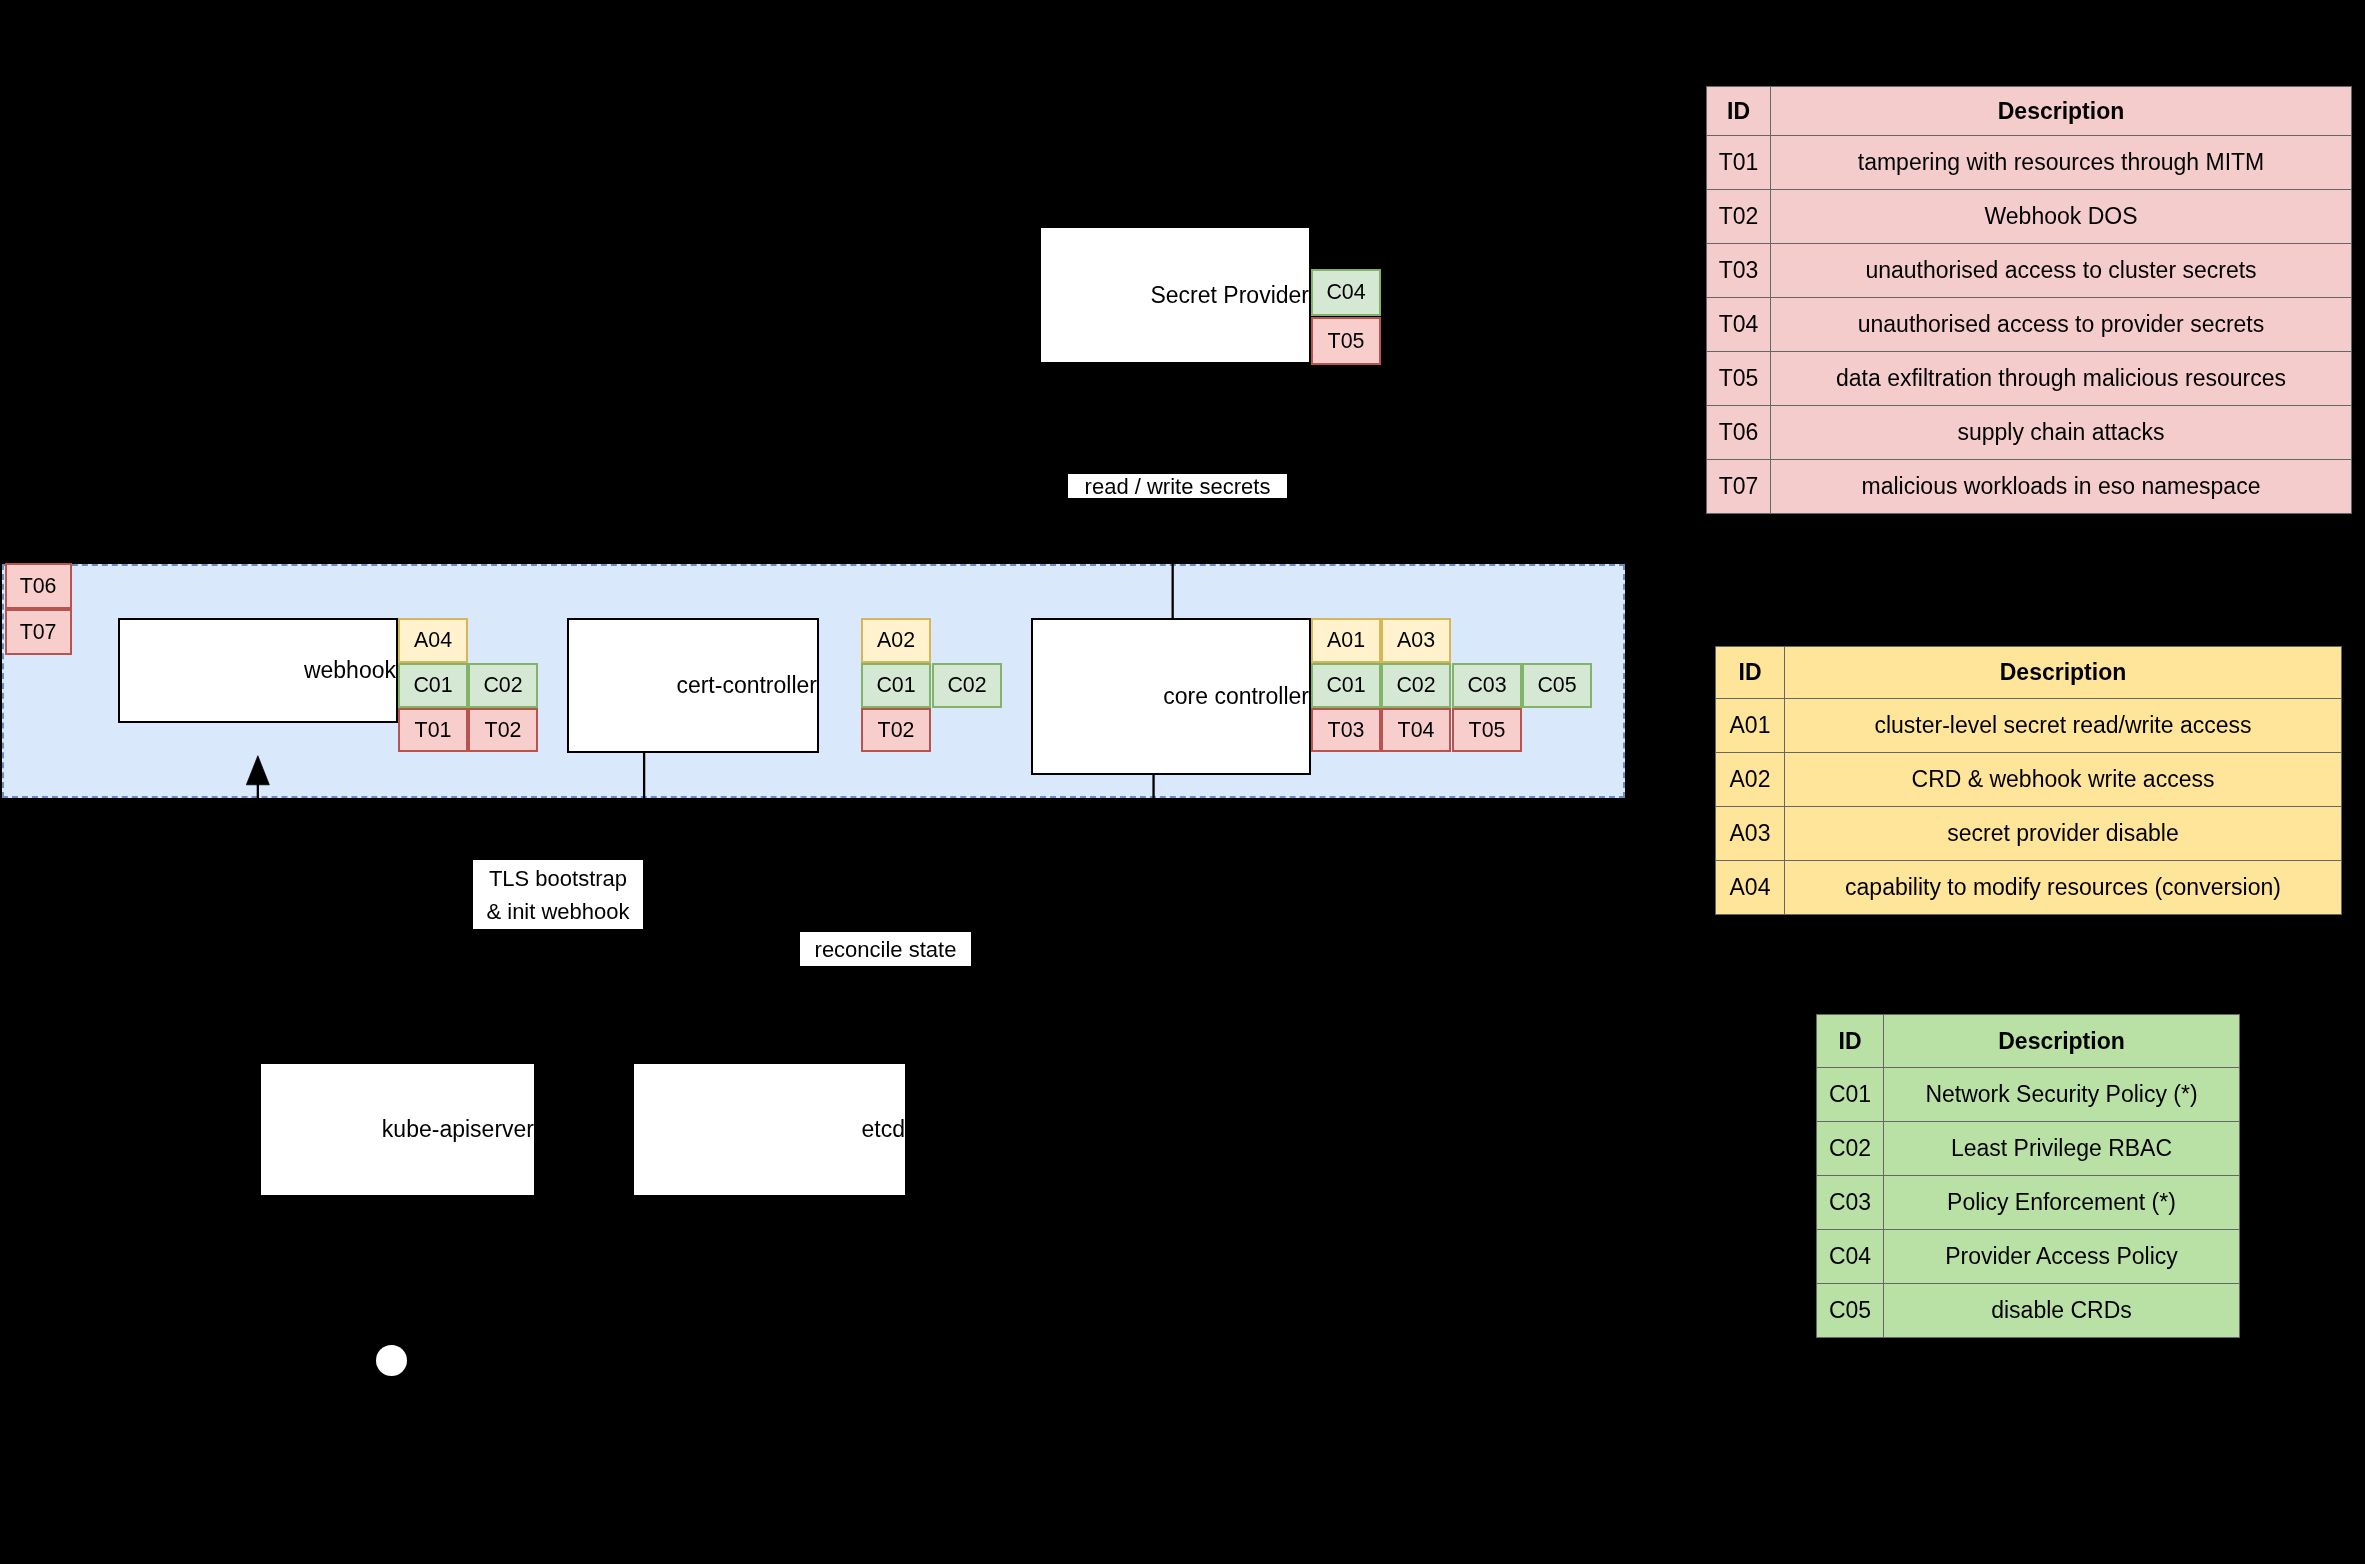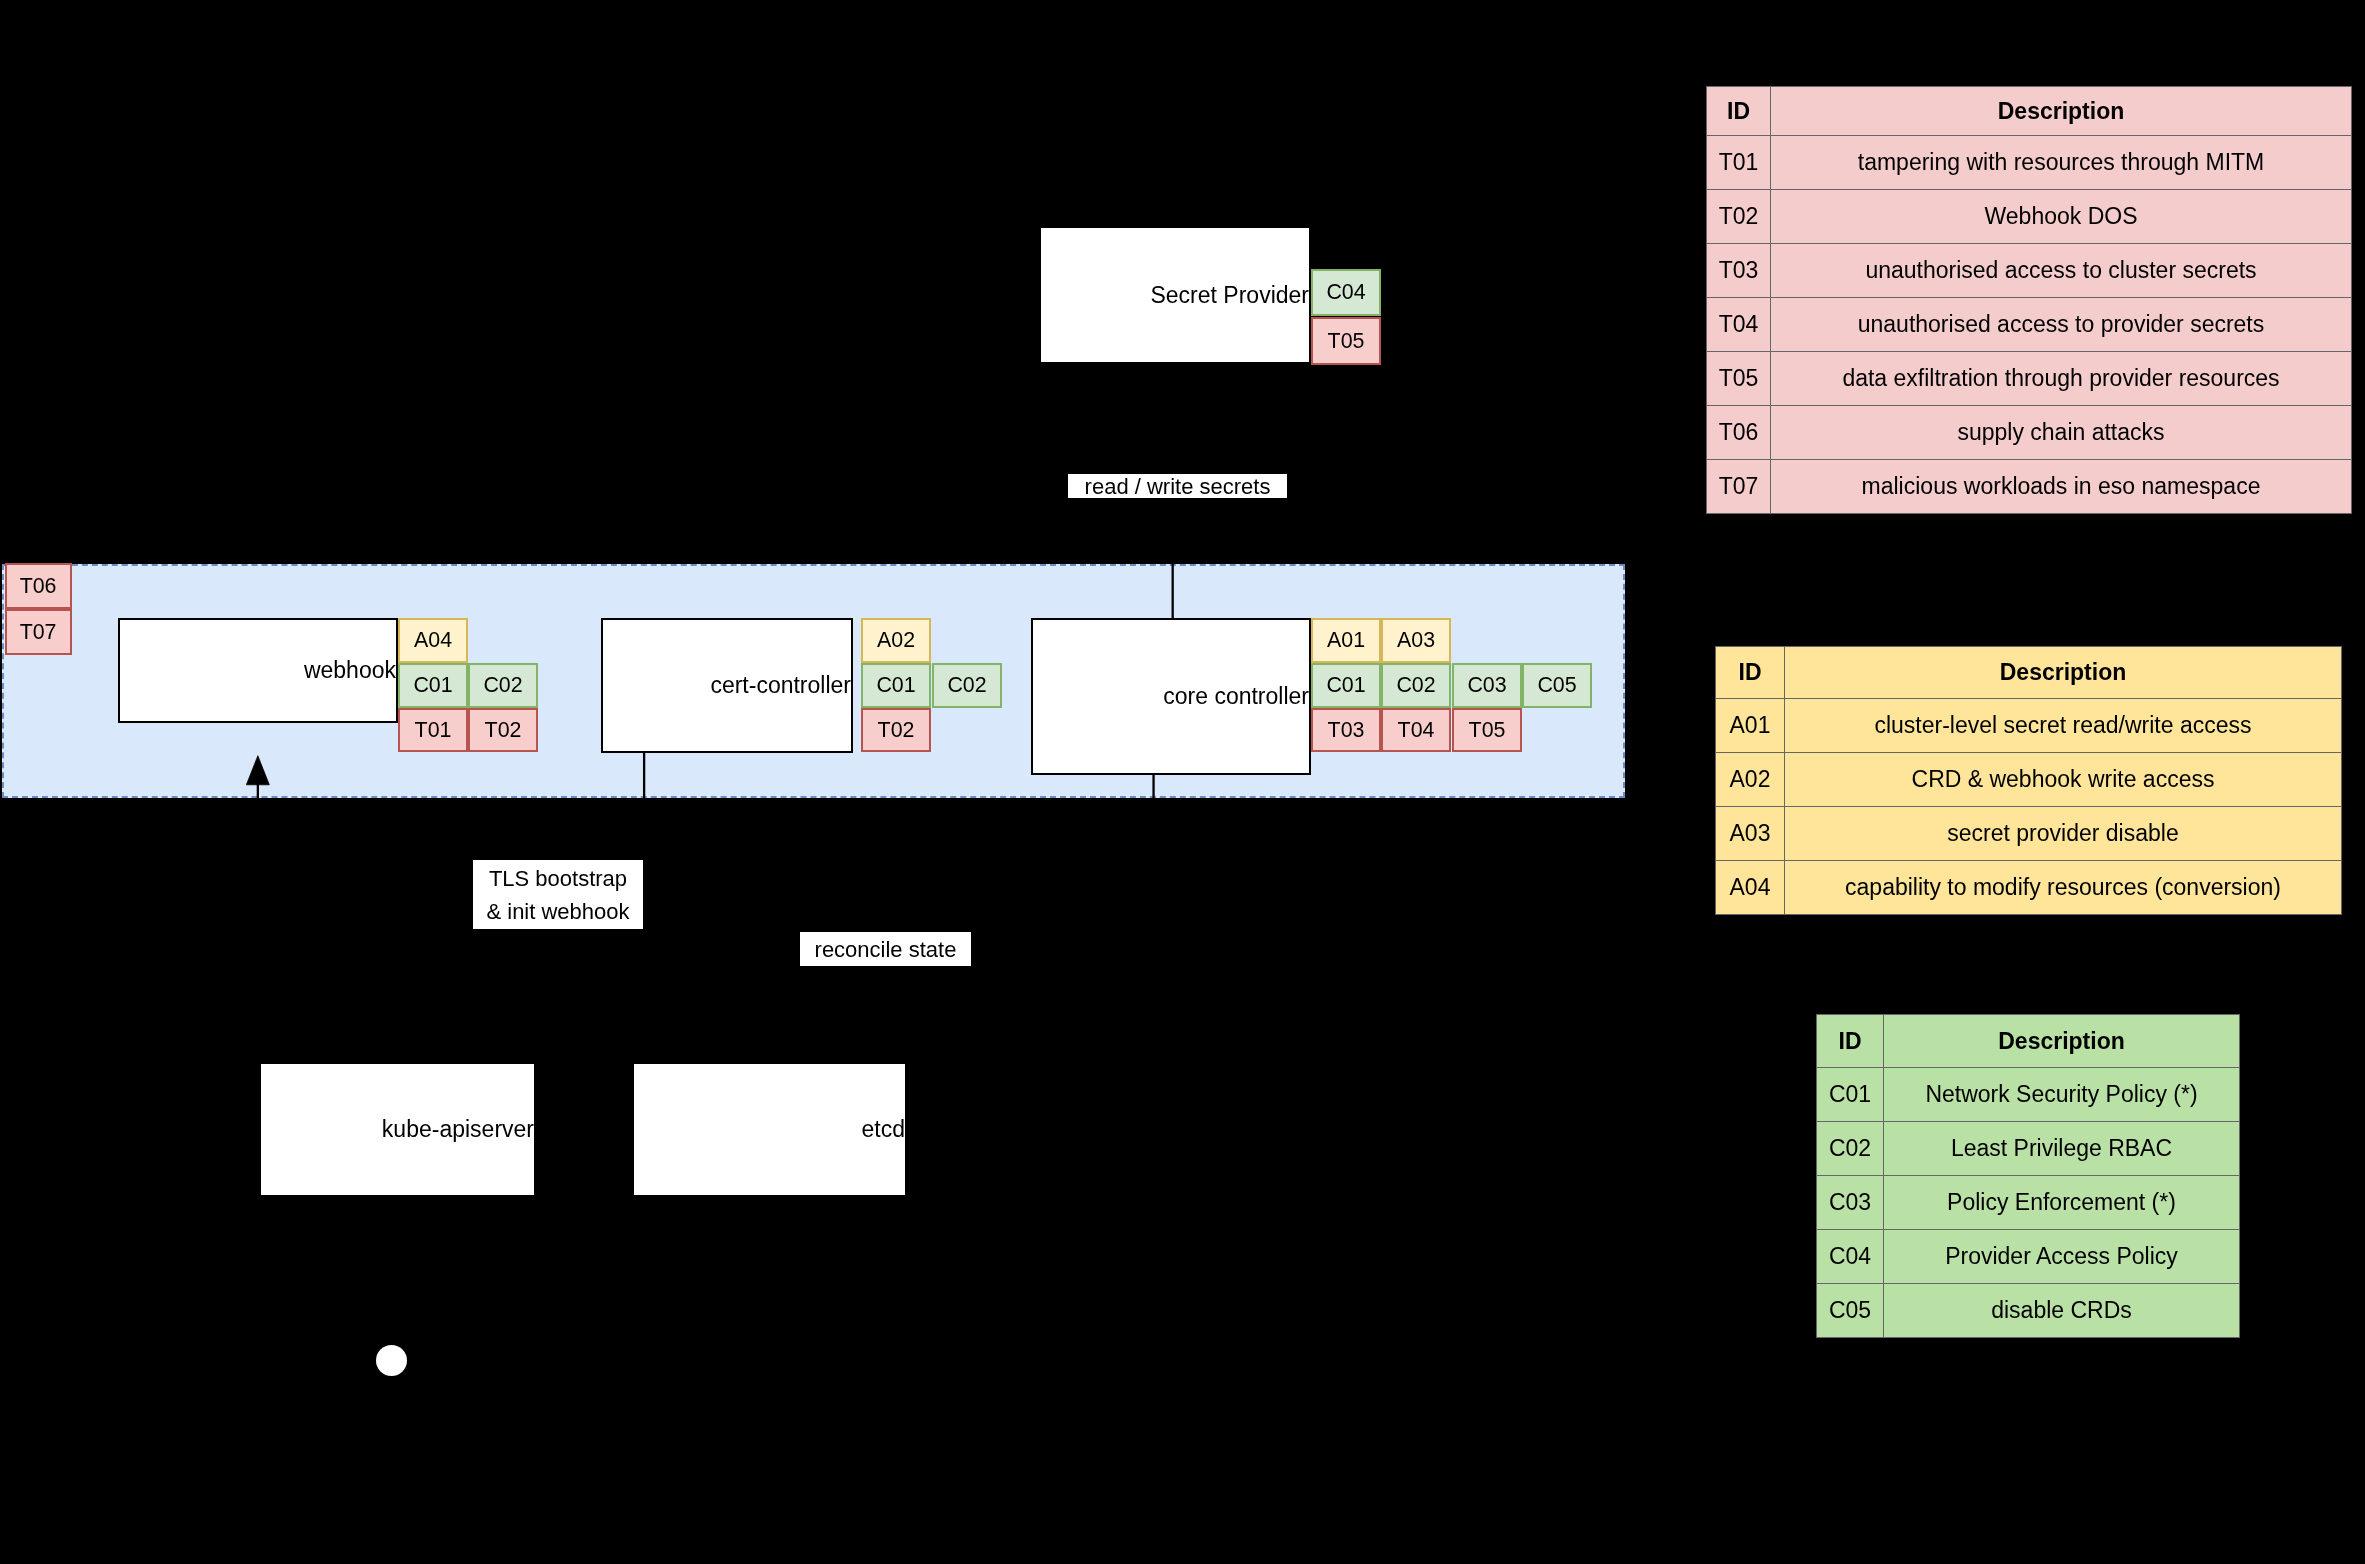--- a/index.html
+++ b/index.html
@@ -78,21 +78,21 @@
   <line class="edge" x1="842" y1="984" x2="842" y2="1388"></line>
   <polyline class="edge" points="1508,984 1508,1241 1006,1241 1006,1388"></polyline>
 </svg>
 
 <div class="node" style="left:1039px;top:226px;width:272px;height:138px">
   <span>Secret Provider</span>
 </div>
 <div class="node" style="left:118px;top:618px;width:280px;height:105px">
   <span>webhook</span>
 </div>
-<div class="node" style="left:601px;top:618px;width:252px;height:135px">
+<div class="node" style="left:567px;top:618px;width:252px;height:135px">
   <span>cert-controller</span>
 </div>
 <div class="node" style="left:1031px;top:618px;width:280px;height:157px">
   <span>core controller</span>
 </div>
 <div class="node" style="left:259px;top:1062px;width:277px;height:135px">
   <span>kube-apiserver</span>
 </div>
 <div class="node" style="left:632px;top:1062px;width:275px;height:135px">
   <span>etcd</span>
@@ -157,21 +157,21 @@
     <tr>
         <td>T03</td>
         <td>unauthorised access to cluster secrets</td>
       </tr>
     <tr>
         <td>T04</td>
         <td>unauthorised access to provider secrets</td>
       </tr>
     <tr>
         <td>T05</td>
-        <td>data exfiltration through provider resources</td>
+        <td>data exfiltration through malicious resources</td>
       </tr>
     <tr>
         <td>T06</td>
         <td>supply chain attacks</td>
       </tr>
     <tr>
         <td>T07</td>
         <td>malicious workloads in eso namespace</td>
       </tr>
   </tbody>

